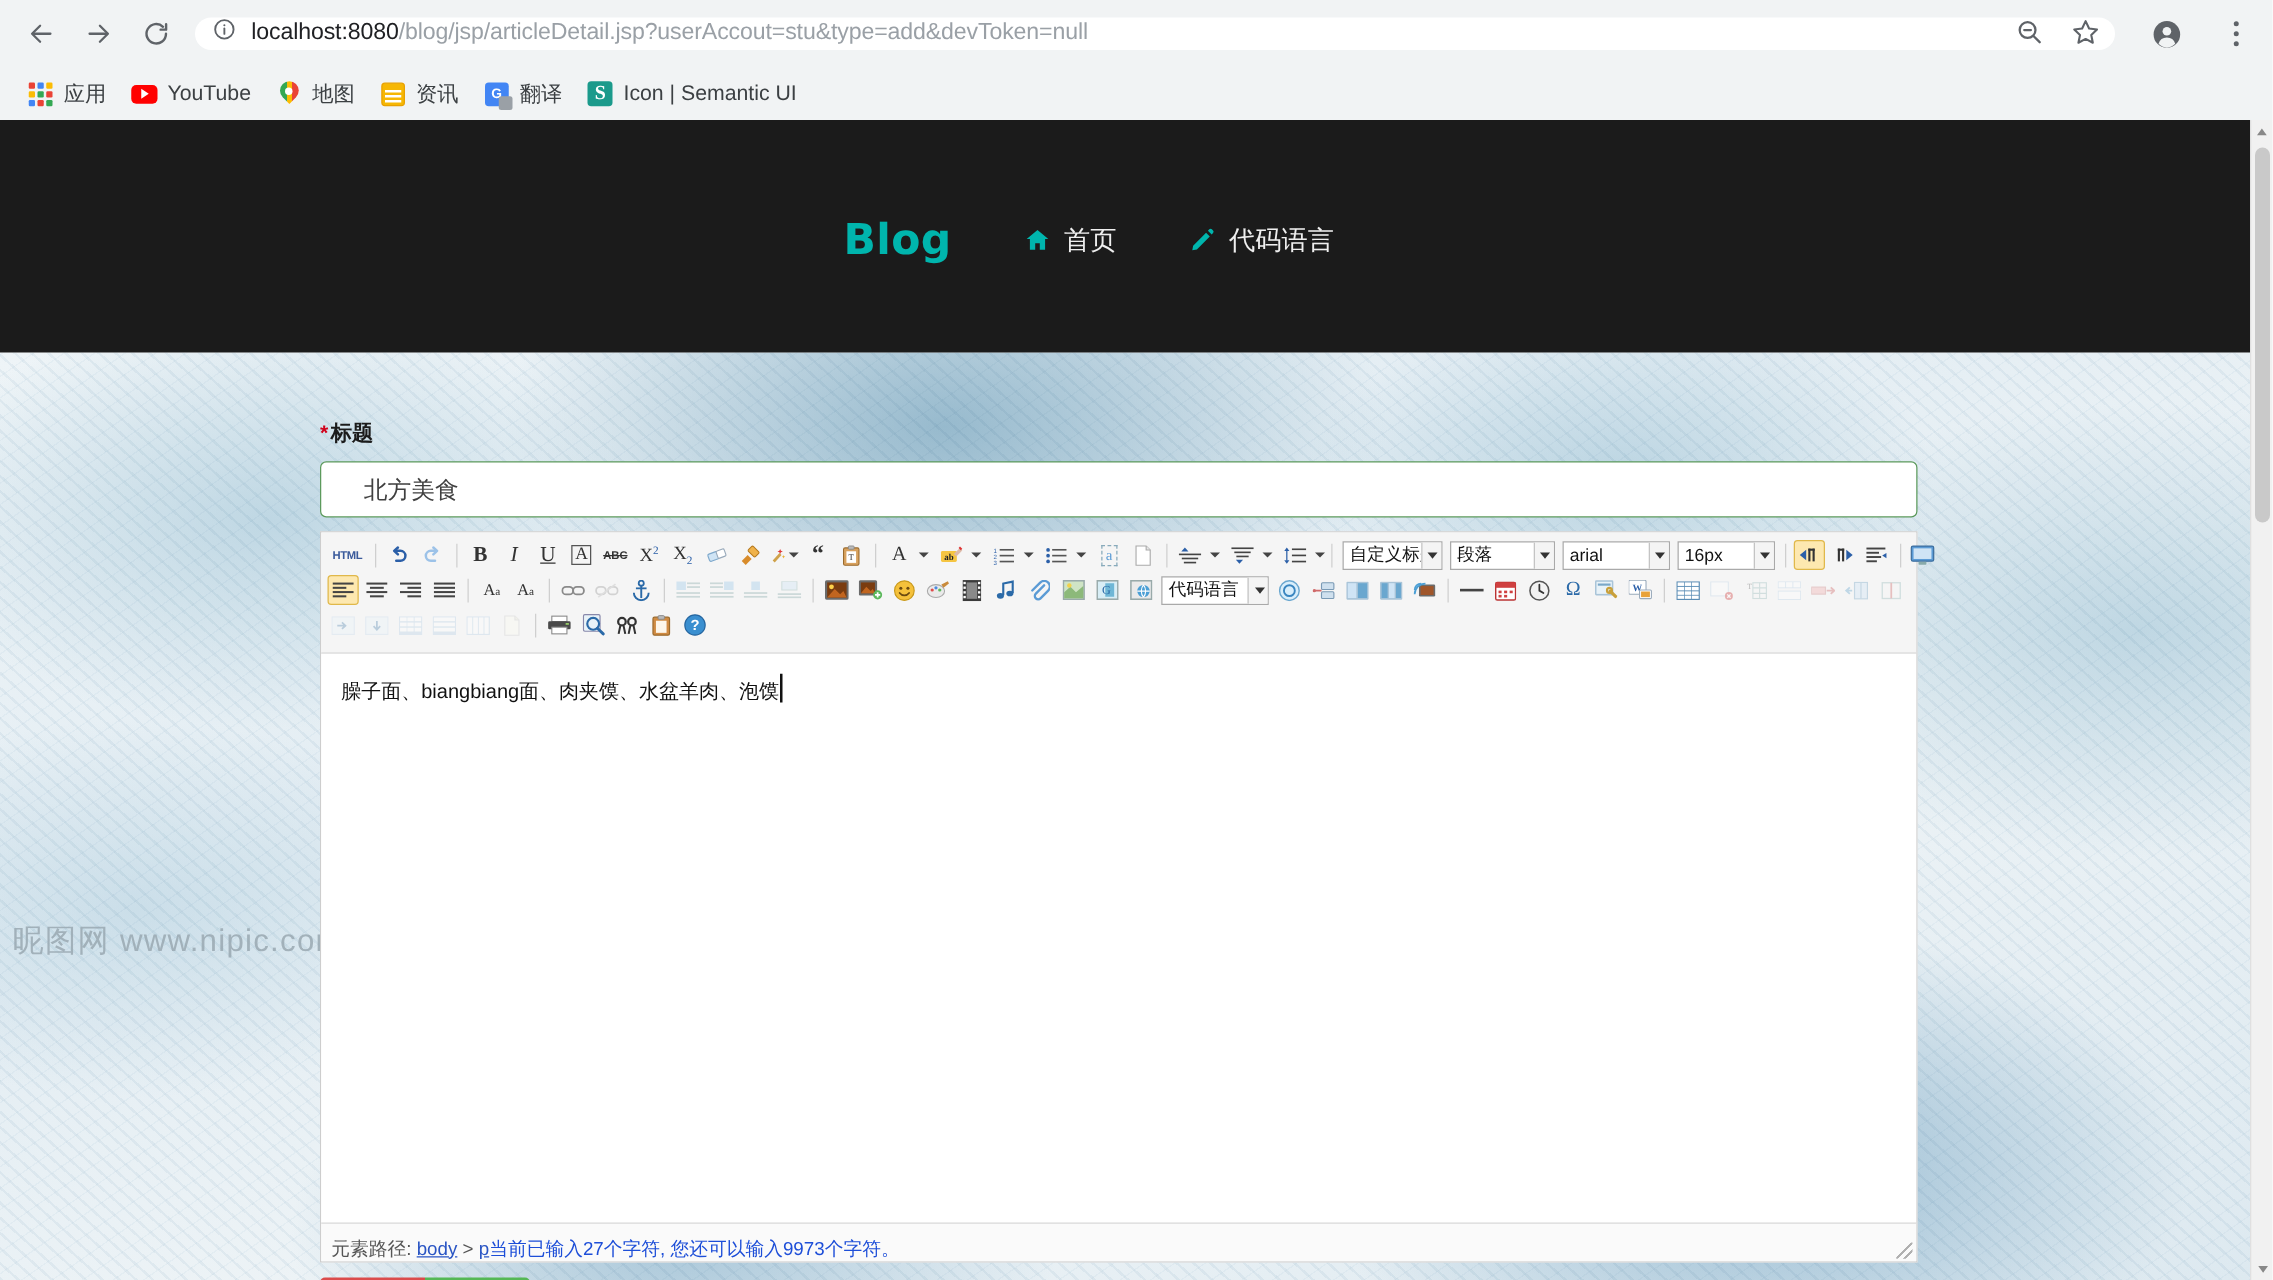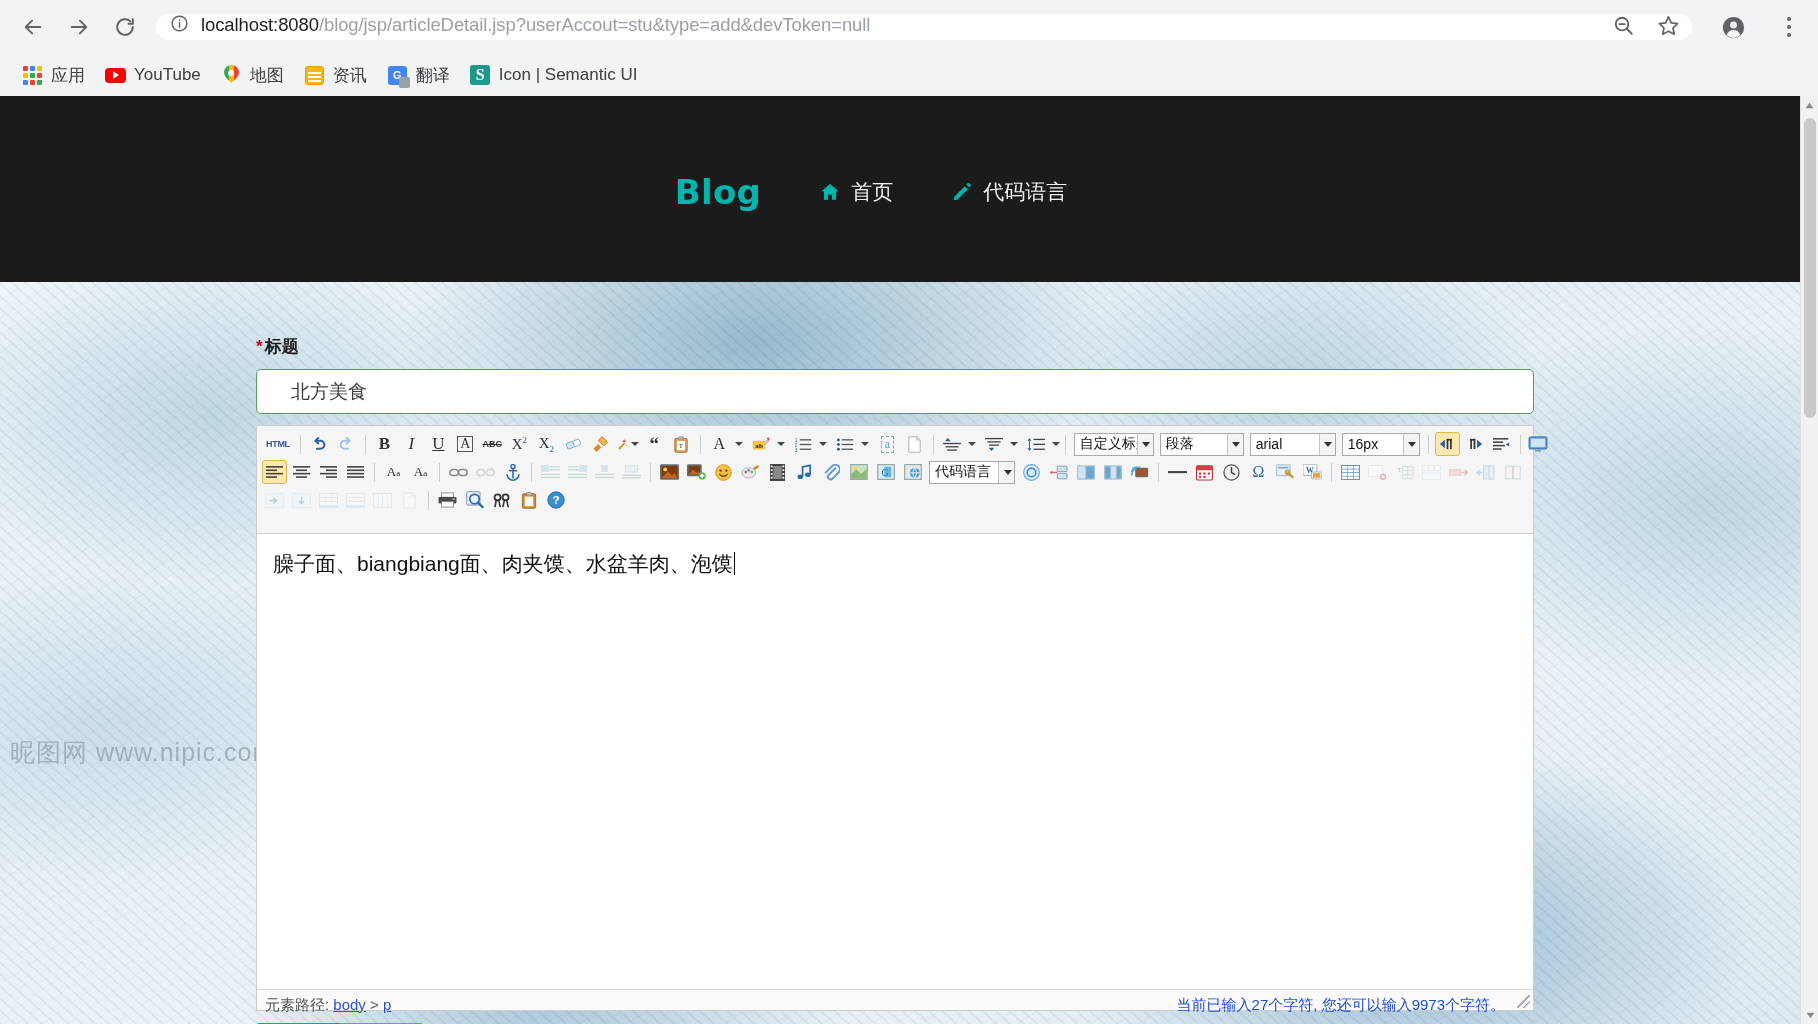--- a/index.html
+++ b/index.html
@@ -138,21 +138,21 @@
     outline:none;
   }
 
   
   #editor{
     margin-top:11px; width:1278px;
     border:1px solid #cdcdcd; background:#fff;
   }
   #toolbar{
     background:#f5f5f5; border-bottom:1px solid #d4d4d4;
-    padding:4px 4px 19px 4px;
+    padding:4px 4px 8px 4px;
   }
   .trow{ display:flex; align-items:center; height:28px; gap:0; }
   .tb{
     width:25px; height:24px; margin:0 1px;
     display:flex; align-items:center; justify-content:center;
     border:1px solid transparent; border-radius:3px;
     font-size:13px; color:#333; position:relative; flex:none;
   }
   .tb.on{ background:#fde8b0; border-color:#e0b84a; }
   .tb.dis{ opacity:.38; }
@@ -168,31 +168,31 @@
   }
   .sel span{ padding:0 3px 0 5px; white-space:nowrap; overflow:hidden; }
   .sel .ar{
     width:16px; height:21px; border-left:1px solid #c4c4c4; background:#f4f4f4;
     display:flex; align-items:center; justify-content:center; flex:none;
   }
   .sel .ar i{ width:0;height:0;border-left:4px solid transparent;border-right:4px solid transparent;border-top:5px solid #333;display:block;}
 
   #editor-body{
     height:455px; background:#fff; padding:16px 0 0 16px;
-    font-size:21px; color:#111; position:relative;
+    font-size:16px; color:#111; position:relative;
     font-family:"Liberation Sans", sans-serif;
   }
   #caret-bar{
     display:inline-block; width:1.5px; height:23px; background:#111;
     vertical-align:-4px; margin-left:1px;
   }
 
   #editor-status{
-    height:21px; border-top:1px solid #d9d9d9; background:#fafafa;
-    display:flex; align-items:center; justify-content:space-between;
+    height:31px; border-top:1px solid #d9d9d9; background:#fafafa;
+    display:flex; align-items:center; 
     padding:10px 6px 0 8px; font-size:15px; color:#555; position:relative;
   }
   #elem-path a{ color:#2a55c4; text-decoration:underline; }
   #char-count{ color:#1d4ed8; font-size:15px; padding-right:22px; }
   #resize-grip{
     position:absolute; right:3px; bottom:2px; width:13px; height:13px;
     background:
       linear-gradient(135deg, transparent 0 45%, #b0b0b0 45% 55%, transparent 55%) ,
       linear-gradient(135deg, transparent 0 70%, #b0b0b0 70% 80%, transparent 80%);
   }

